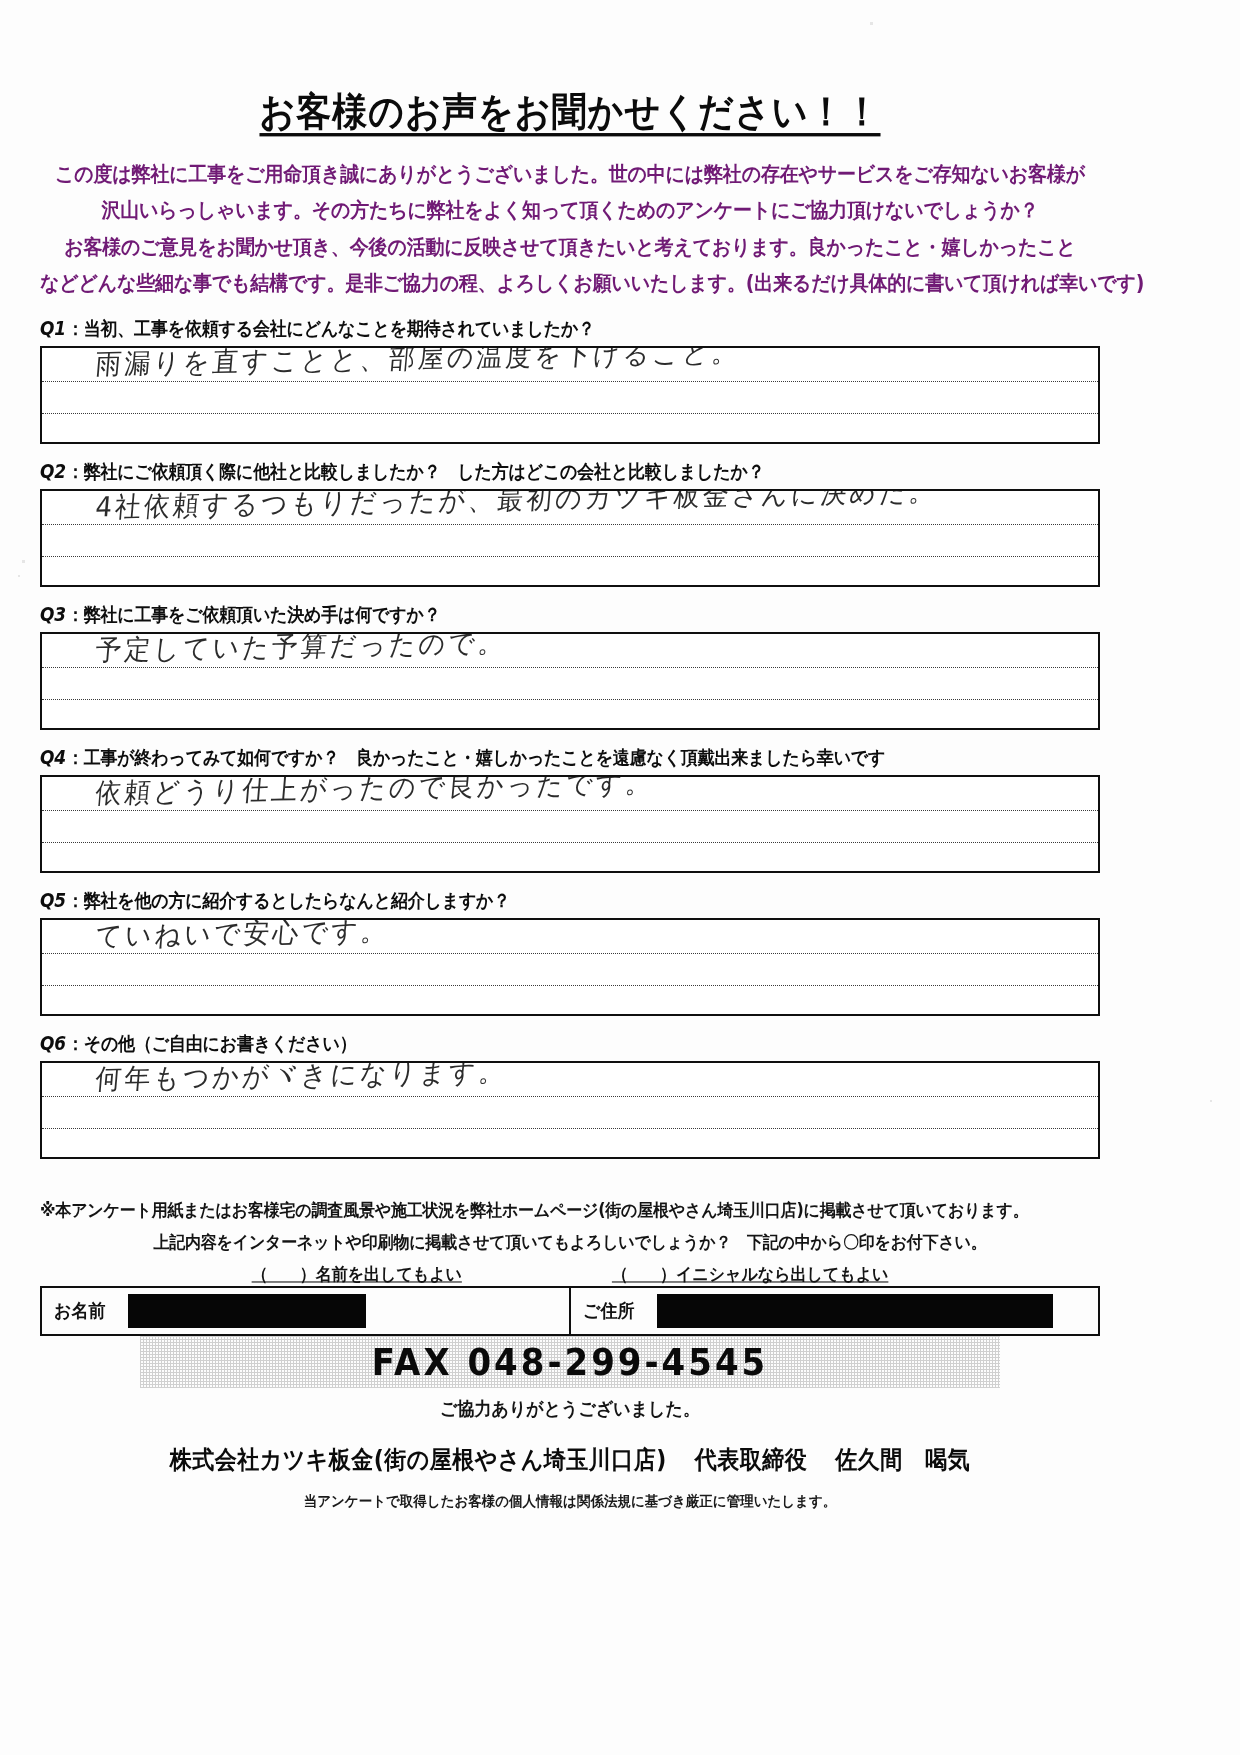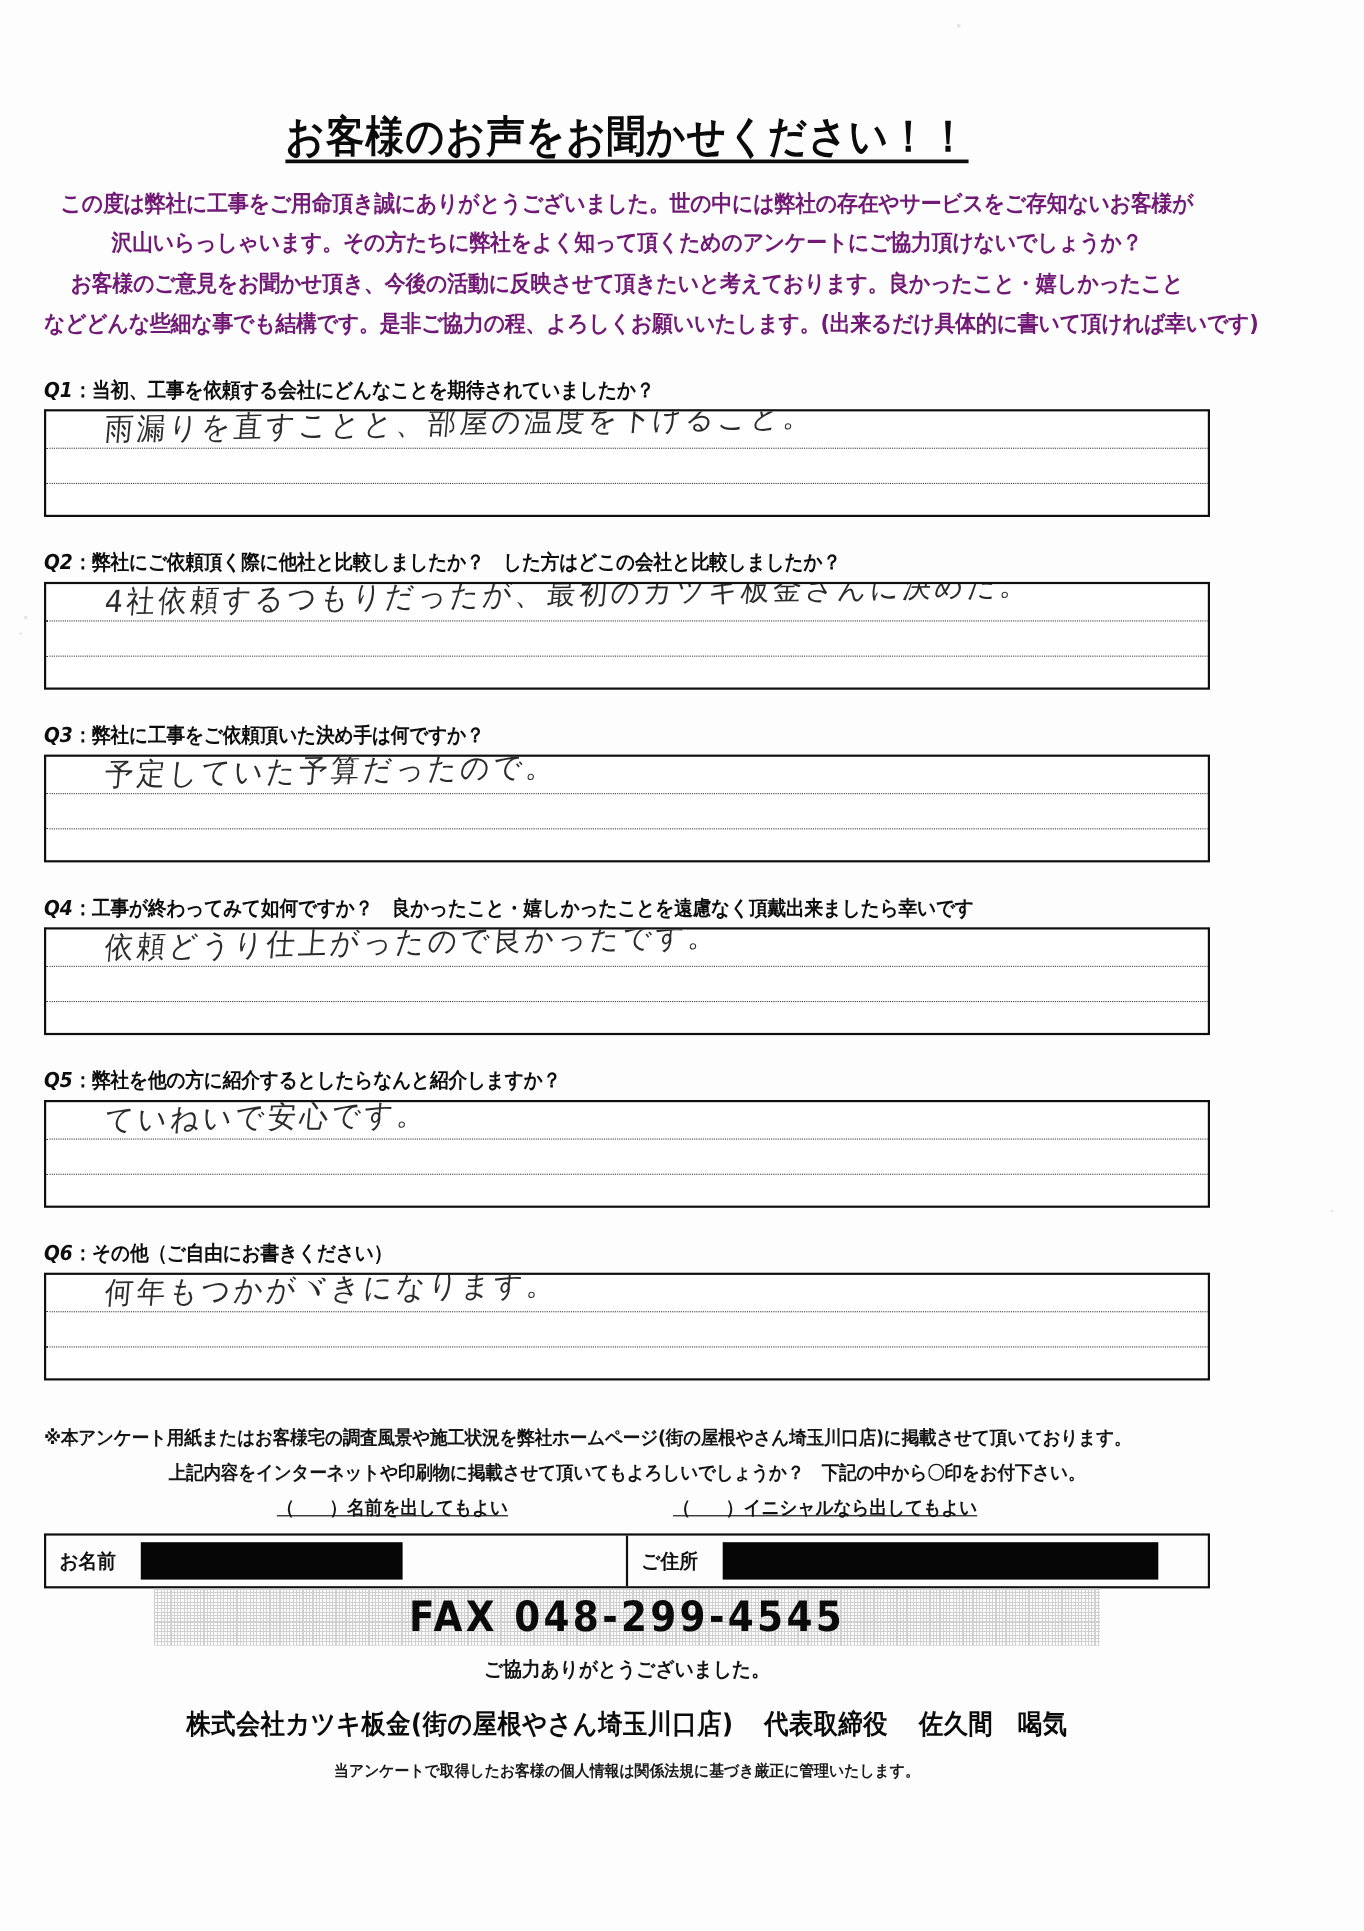--- a/index.html
+++ b/index.html
@@ -14,21 +14,21 @@
   .sheet{
     position:absolute;
     left:0;top:0;width:1240px;height:1755px;
     background:#fdfdfd;
   }
   
   .speckle{position:absolute;background:#cfcfcf;opacity:.5;}
 
   .content{
     position:absolute;
-    left:40px;top:16px;width:1060px;
+    left:40px;top:4px;width:1060px;
   }
 
   
   .title{
     text-align:center;
     font-size:35px;
     font-weight:bold;
     letter-spacing:1px;
     color:#0b0b0b;
     margin-top:82px;
@@ -43,21 +43,21 @@
     text-align:center;
     font-size:19px;
     font-weight:bold;
     line-height:1.92;
     letter-spacing:-0.2px;
     color:#701a75;
   }
   .intro div{white-space:nowrap;transform:scaleY(1.08);transform-origin:center;}
 
   
-  .qblock{margin-top:30px;}
+  .qblock{margin-top:16px;}
   .qlabel{
     font-size:17px;
     font-weight:bold;
     color:#0d0d0d;
     letter-spacing:-0.2px;
     margin-bottom:6px;
     transform:scaleY(1.1);
     transform-origin:left center;
     white-space:nowrap;
   }
@@ -109,21 +109,20 @@
     gap:150px;
     font-size:16px;
     font-weight:bold;
     color:#141414;
     text-decoration:underline;
   }
   .consent span{white-space:nowrap;transform:scaleY(1.08);}
 
   
   .idtable{
-    margin-top:12px;
     display:flex;
     border:2px solid #0f0f0f;
     height:50px;
     box-sizing:border-box;
   }
   .idcell{display:flex;align-items:center;height:100%;}
   .idlabel{
     width:82px;
     font-size:17px;
     font-weight:bold;

